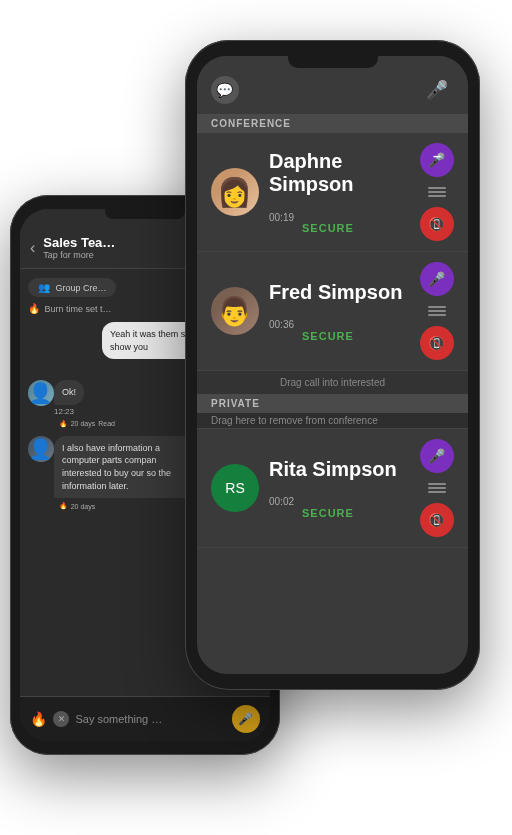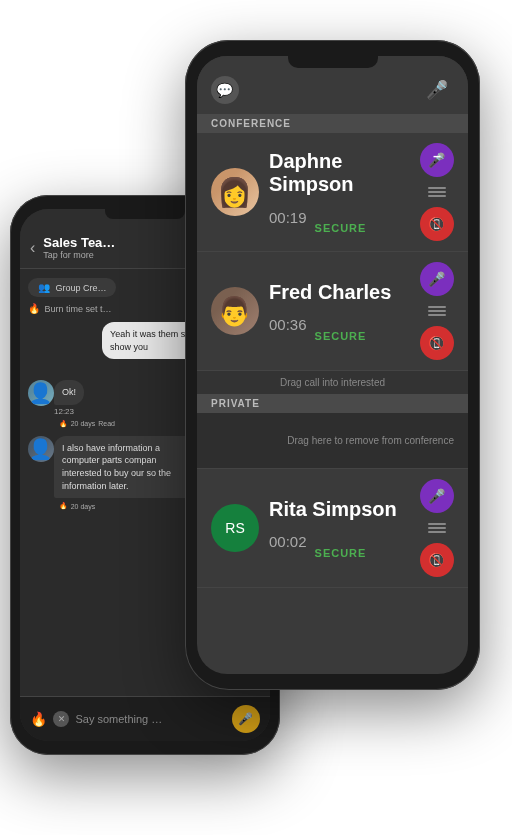--- a/index.html
+++ b/index.html
@@ -264,21 +264,21 @@
       color: #fff;
       font-size: 20px;
       font-weight: 600;
       margin-bottom: 4px;
     }
     .conf-time-row {
       display: flex;
       align-items: center;
       gap: 8px;
     }
-    .conf-time { color: #aaa; font-size: 15px; }
+    .conf-time { color: #aaa; font-size: 10px; }
     .conf-secure { color: #4caf50; font-size: 11px; font-weight: 700; letter-spacing: 1px; margin-top: 22px; }
     .conf-actions {
       display: flex;
       flex-direction: column;
       align-items: center;
       gap: 6px;
     }
     .mute-btn {
       width: 34px; height: 34px;
       border-radius: 50%;
@@ -310,22 +310,22 @@
       background: #333;
       padding: 6px 14px;
       text-align: center;
       color: #888;
       font-size: 10px;
     }
 
     
     .private-drag-hint {
       background: #2e2e2e;
-      padding: 22px 14px;
-      text-align: right;
+      padding: 2px 14px;
+      text-align: left;
       color: #888;
       font-size: 10px;
       border-bottom: 1px solid #444;
     }
 
     
     .avatar-rs {
       width: 48px; height: 48px;
       border-radius: 50%;
       background: #15803d;
@@ -495,21 +495,21 @@
           <div class="menu-line"></div>
           <div class="menu-line"></div>
         </div>
         <div class="hangup-btn">📵</div>
       </div>
     </div>
 
     <div class="conf-contact">
       <div class="conf-avatar face-fred"></div>
       <div class="conf-info">
-        <div class="conf-name">Fred Charles</div>
+        <div class="conf-name">Fred Simpson</div>
         <div class="conf-time-row">
           <span class="conf-time">00:36</span>
           <span class="conf-secure">SECURE</span>
         </div>
       </div>
       <div class="conf-actions">
         <div class="mute-btn">
           <span style="font-size:14px;">🎤</span>
         </div>
         <div class="menu-lines">

